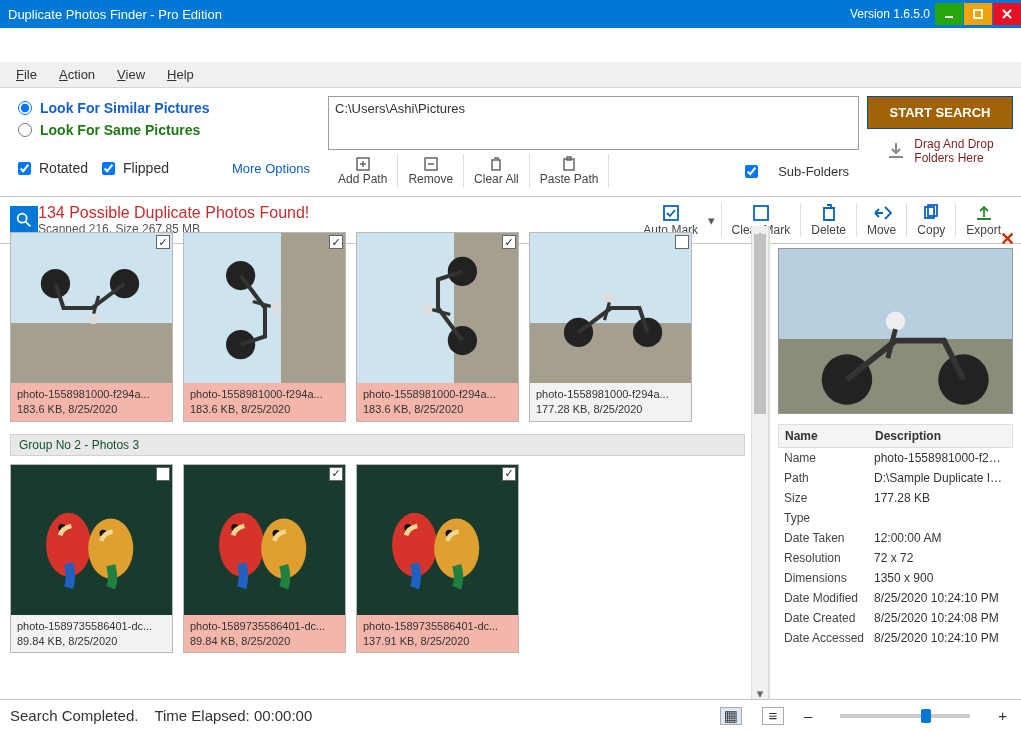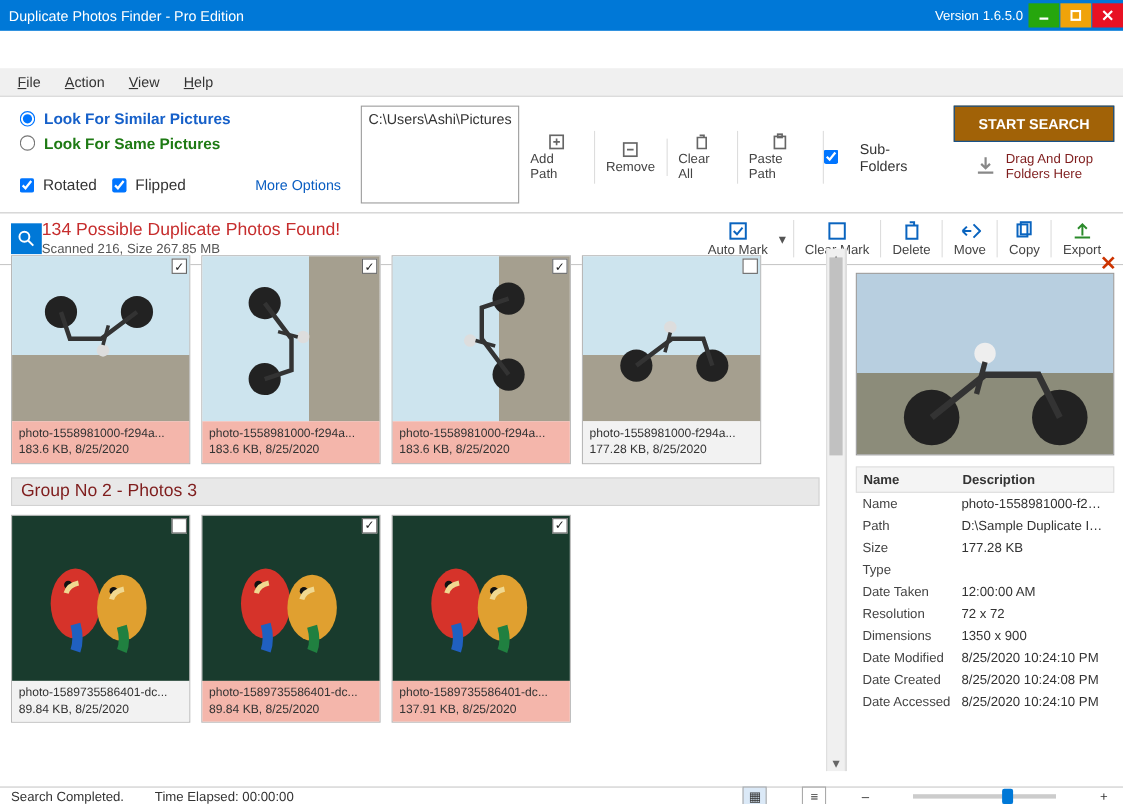--- a/index.html
+++ b/index.html
@@ -21,21 +21,21 @@
 
 .optionsrow { display: flex; border-bottom: 1px solid #c8c8c8; padding: 8px; gap: 8px; min-height:106px;}
 .leftopts { width: 312px; display:flex; flex-direction:column; gap:6px; padding:4px 10px 0 10px;}
 .leftopts label{display:flex;align-items:center;gap:8px;font-size:14px;}
 .leftopts .radio input{width:14px;height:14px}
 .leftopts .same{color:#1e7a14;font-weight:600}
 .leftopts .similar{color:#1660c9;font-weight:600}
 .leftopts .row2{display:flex;gap:14px;align-items:center;margin-top:16px;font-size:13px}
 .leftopts .more{margin-left:auto;color:#0a5ec2;cursor:default}
 
-.miditem{flex:1;display:flex;flex-direction:row;}
+.miditem{flex:1;display:flex;flex-direction:column;}
 .pathbox{flex:1;border:1px solid #9c9c9c;background:#fff;padding:4px 6px;font-size:13px;min-height:54px}
 .pathtools{display:flex;align-items:center;gap:0;margin-top:4px}
 .ptool{display:flex;flex-direction:column;align-items:center;padding:2px 10px;color:#444;border-right:1px solid #ddd;font-size:12px}
 .ptool svg{width:16px;height:16px;fill:none;stroke:#666;stroke-width:1.5}
 .subf{margin-left:auto;display:flex;align-items:center;gap:20px;padding-right:10px}
 
 .rightopts{width:146px;display:flex;flex-direction:column;gap:8px}
 .startbtn{background:#a16207;border:1px solid #094f94;color:#fff;font-weight:600;font-size:13px;padding:8px 4px;text-align:center}
 .dragdrop{display:flex;align-items:center;gap:8px;color:#7f1d1d;font-size:12px;justify-content:center}
 .dragdrop svg{width:20px;height:20px;fill:#999}
@@ -64,34 +64,34 @@
 .grid{display:flex;gap:10px;flex-wrap:wrap}
 .tcard{width:163px;border:1px solid #b8b8b8;background:#fff;position:relative}
 .tcard .cb{position:absolute;top:2px;right:2px;width:14px;height:14px;border:1px solid #666;background:#fff;display:flex;align-items:center;justify-content:center}
 .tcard .cb.checked::after{content:"✓";font-size:11px;color:#222}
 .tcard .imgwrap{height:150px;display:flex;align-items:center;justify-content:center;background:#fff}
 .tcard .meta{padding:4px 6px;font-size:11px;line-height:1.35}
 .tcard .meta.marked{background:#f4b6ab}
 .tcard .meta.plain{background:#f2f2f2}
 .fname{white-space:nowrap;overflow:hidden;text-overflow:ellipsis}
 
-.grouphdr{background:#e8e8e8;border:1px solid #d2d2d2;color:#7f1d1d;padding:3px 8px;font-size:16px;margin:12px 0 8px 0}
+.grouphdr{background:#e8e8e8;border:1px solid #d2d2d2;color:#14532d;padding:3px 8px;font-size:12px;margin:12px 0 8px 0}
 
 .preview{width:252px;border-left:1px solid #ddd;display:flex;flex-direction:column;position:relative}
 .preview .xclose{position:absolute;top:2px;right:6px;color:#c30;font-weight:bold;font-size:18px}
 .preview .pimg{margin:22px 8px 10px 8px;height:166px;background:linear-gradient(#b8cfe0 55%,#8c8c7a 55%);border:1px solid #999;position:relative;overflow:hidden}
 .preview .ptable{font-size:12px;padding:0 8px}
 .preview .phdr{display:flex;background:#f4f4f4;border:1px solid #ddd;font-weight:600}
 .preview .phdr div{padding:4px 6px}
 .preview .prow{display:flex;padding:3px 6px}
 .preview .prow .k{width:90px;color:#444}
 .preview .prow .v{flex:1;white-space:nowrap;overflow:hidden;text-overflow:ellipsis}
 
 
-.statusbar{position:absolute;bottom:0;left:0;right:0;height:16px;border-top:1px solid #c8c8c8;display:flex;align-items:center;padding:0 10px;font-size:12px;gap:28px;background:#fff}
+.statusbar{position:absolute;bottom:0;left:0;right:0;height:32px;border-top:1px solid #c8c8c8;display:flex;align-items:center;padding:0 10px;font-size:15px;gap:16px;background:#fff}
 .statusbar .spacer{flex:1}
 .statusbar .viewbtn{width:22px;height:18px;border:1px solid #aaa;display:flex;align-items:center;justify-content:center;margin-left:4px}
 .statusbar .slider{width:130px;height:4px;background:#ccc;position:relative;margin:0 8px}
 .statusbar .slider .knob{position:absolute;top:-5px;left:62%;width:10px;height:14px;background:#0078d7;border-radius:2px}
 .imgwrap.sky{background:linear-gradient(#cde4ee 60%,#a59f8f 60%)}
 .imgwrap.sky-rot{background:linear-gradient(90deg,#cde4ee 60%,#a59f8f 60%)}
 .imgwrap.jungle{background:#193b2d}
 </style>
 </head>
 <body>

